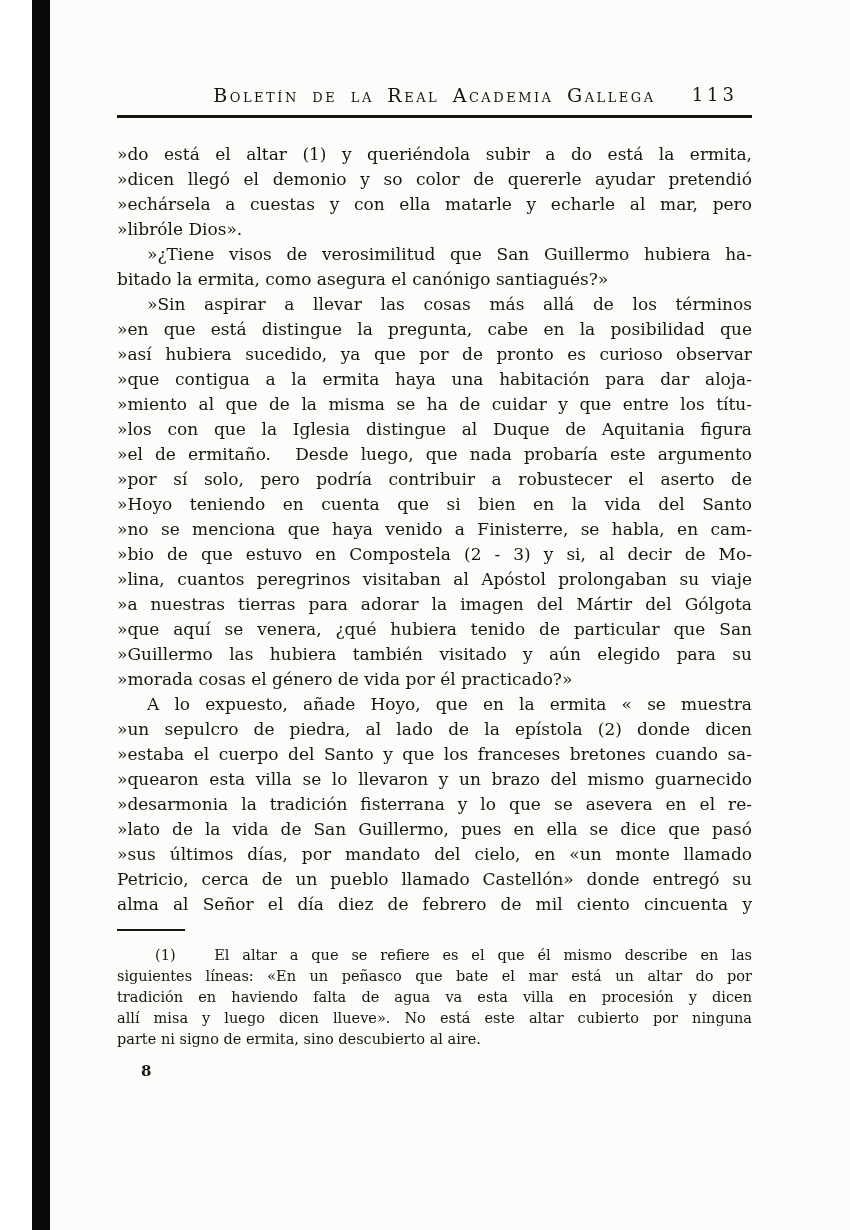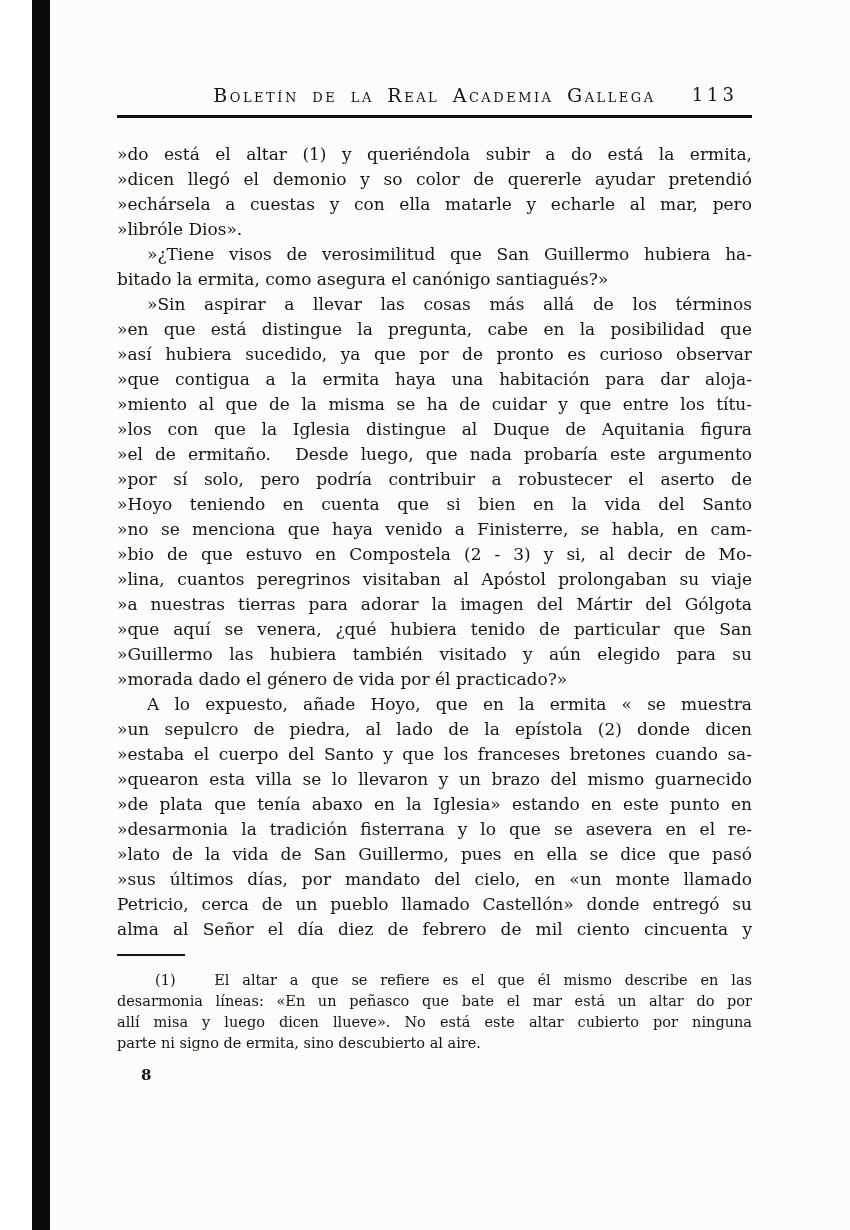--- a/index.html
+++ b/index.html
@@ -126,44 +126,44 @@
         <div class="ln">»los con que la Iglesia distingue al Duque de Aquitania figura</div>
         <div class="ln">»el de ermitaño.&nbsp; Desde luego, que nada probaría este argumento</div>
         <div class="ln">»por sí solo, pero podría contribuir a robustecer el aserto de</div>
         <div class="ln">»Hoyo teniendo en cuenta que si bien en la vida del Santo</div>
         <div class="ln">»no se menciona que haya venido a Finisterre, se habla, en cam-</div>
         <div class="ln">»bio de que estuvo en Compostela (2 - 3) y si, al decir de Mo-</div>
         <div class="ln">»lina, cuantos peregrinos visitaban al Apóstol prolongaban su viaje</div>
         <div class="ln">»a nuestras tierras para adorar la imagen del Mártir del Gólgota</div>
         <div class="ln">»que aquí se venera, ¿qué hubiera tenido de particular que San</div>
         <div class="ln">»Guillermo las hubiera también visitado y aún elegido para su</div>
-        <div class="ln end">»morada dado el género de vida por él practicado?»</div>
+        <div class="ln end">»morada cosas el género de vida por él practicado?»</div>
       </div>
 
       <div class="para">
         <div class="ln ind">A lo expuesto, añade Hoyo, que en la ermita « se muestra</div>
         <div class="ln">»un sepulcro de piedra, al lado de la epístola (2) donde dicen</div>
         <div class="ln">»estaba el cuerpo del Santo y que los franceses bretones cuando sa-</div>
         <div class="ln">»quearon esta villa se lo llevaron y un brazo del mismo guarnecido</div>
-        <div class="ln">»de plata que tenía abaxo en la Iglesia» estando en este punto en</div>
         <div class="ln">»desarmonia la tradición fisterrana y lo que se asevera en el re-</div>
         <div class="ln">»lato de la vida de San Guillermo, pues en ella se dice que pasó</div>
         <div class="ln">»sus últimos días, por mandato del cielo, en «un monte llamado</div>
         <div class="ln">Petricio, cerca de un pueblo llamado Castellón» donde entregó su</div>
         <div class="ln">alma al Señor el día diez de febrero de mil ciento cincuenta y</div>
       </div>
 
     </div>
 
     <div class="footrule"></div>
 
     <div class="footnotes">
       <div class="fpara">
         <div class="fln find">(1)&nbsp;&nbsp;&nbsp;El altar a que se refiere es el que él mismo describe en las</div>
-        <div class="fln">desarmonia líneas: «En un peñasco que bate el mar está un altar do por</div>
+        <div class="fln">siguientes líneas: «En un peñasco que bate el mar está un altar do por</div>
+        <div class="fln">tradición en haviendo falta de agua va esta villa en procesión y dicen</div>
         <div class="fln">allí misa y luego dicen llueve». No está este altar cubierto por ninguna</div>
         <div class="fln end">parte ni signo de ermita, sino descubierto al aire.</div>
       </div>
     </div>
 
     <div class="sig">8</div>
 
   </div>
 </div>
 

